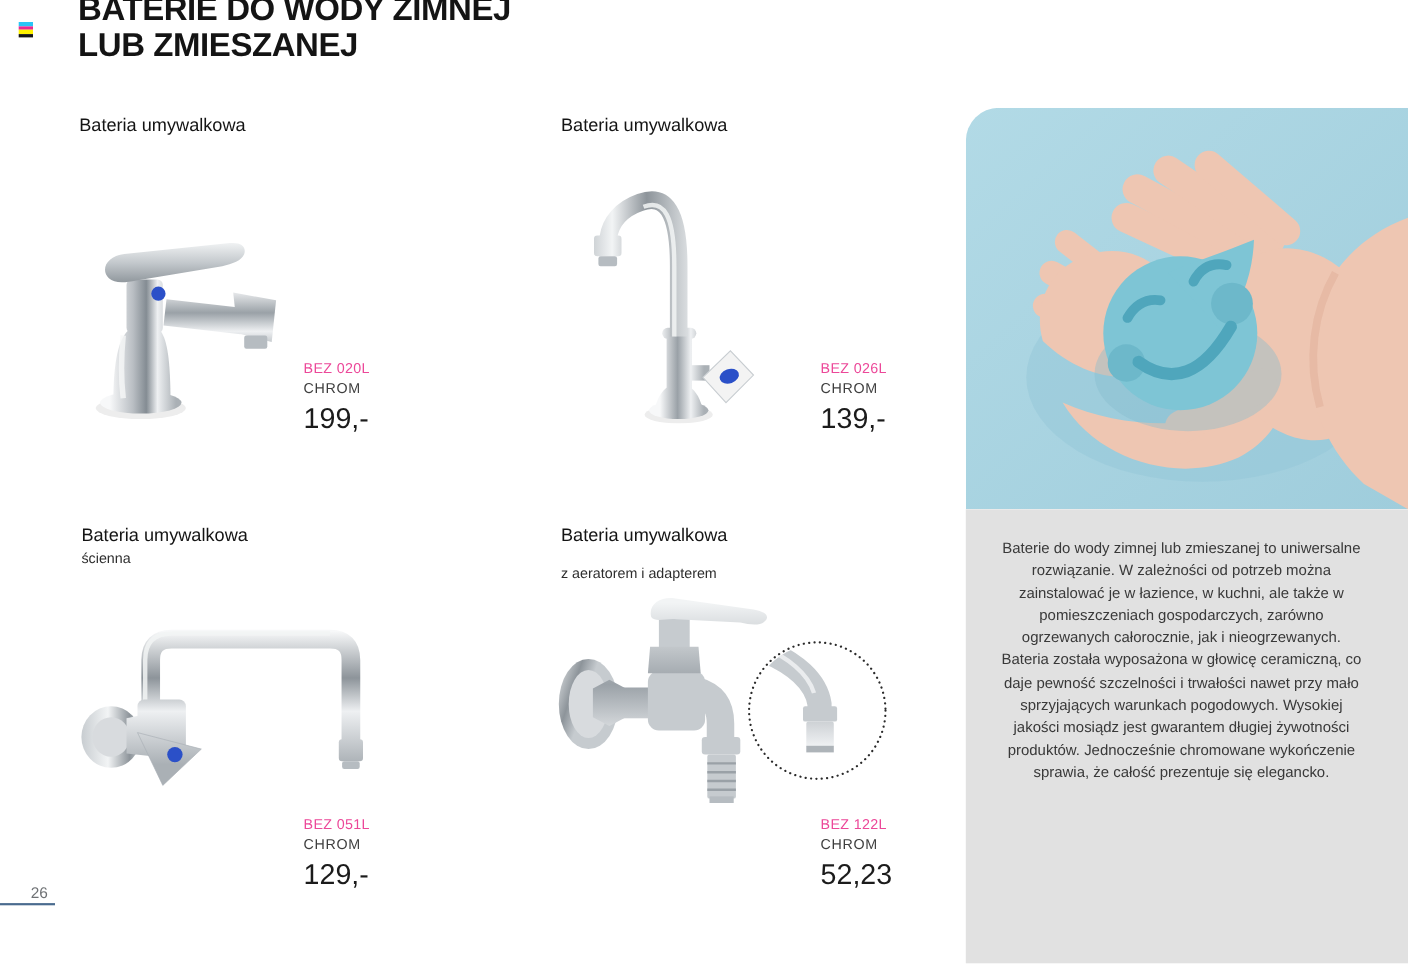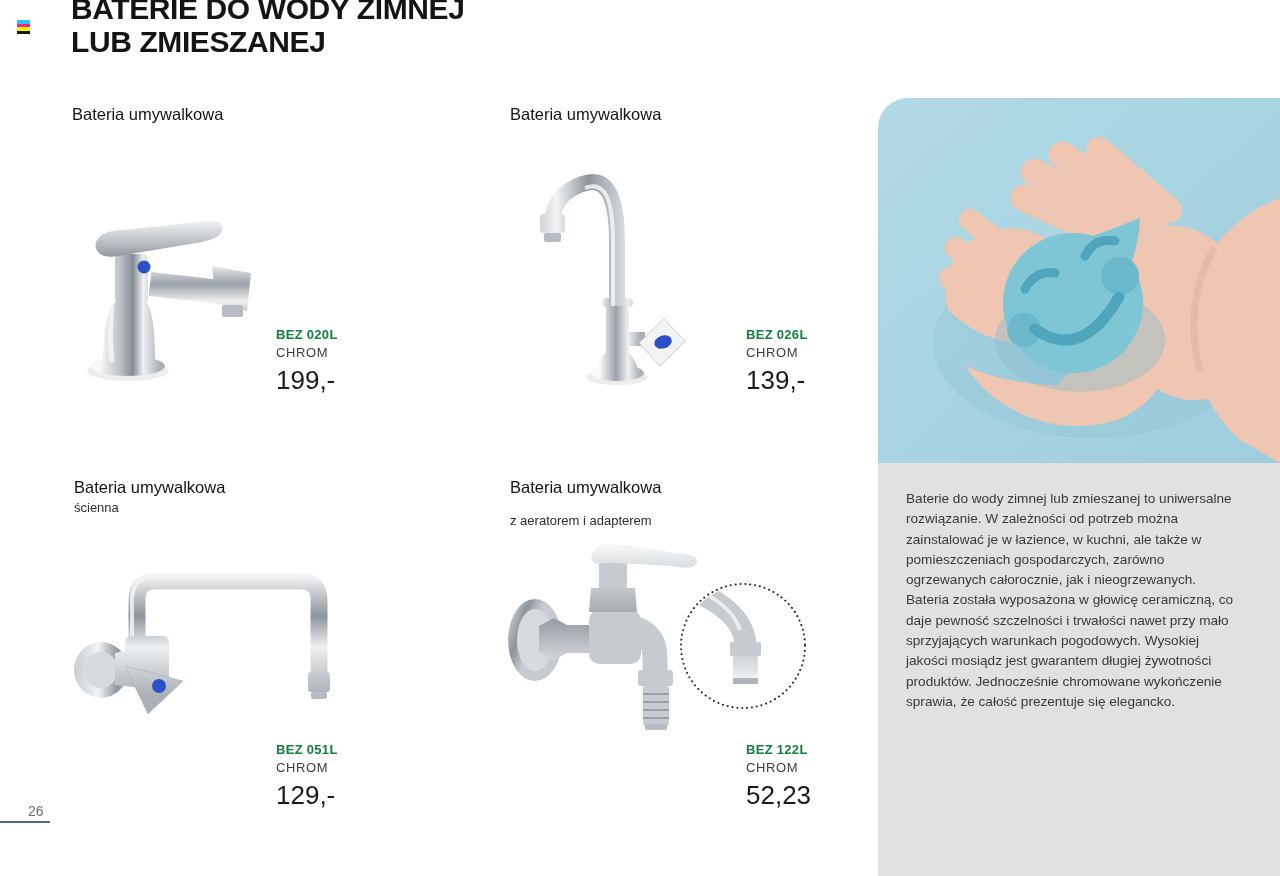--- a/index.html
+++ b/index.html
@@ -17,30 +17,30 @@
   
   .page-title { left:71px; top:-8px; font-size:30px; line-height:33px;
                 font-weight:800; letter-spacing:-0.4px; color:#141414;
                 text-transform:uppercase; }
 
   
   .ph { font-size:16.5px; font-weight:400; color:#141414; letter-spacing:0; }
   .sub { font-size:13px; color:#2d2d2d; }
 
   
-  .pb .code  { font-size:13px; font-weight:700; letter-spacing:.3px; color:#15803d; }
+  .pb .code  { font-size:13px; font-weight:400; letter-spacing:.3px; color:#ec4899; }
   .pb .finish{ font-size:13px; color:#3e3e3e; margin-top:3px; letter-spacing:.6px; }
   .pb .price { font-size:26px; color:#1b1b1b; margin-top:5px; font-weight:400; }
 
   
   .photo-panel { left:878px; top:98px; width:402px; height:365px;
                  border-radius:30px 0 0 0; overflow:hidden; }
   .gray-panel  { left:878px; top:463px; width:402px; height:413px; background:#e1e1e1; }
   .desc { position:absolute; left:28px; top:26px; width:336px;
-          font-size:13.6px; line-height:20.3px; color:#393939; }
+          font-size:13.6px; line-height:20.3px; color:#393939;text-align:center; }
 
   
   .page-num  { left:28px; top:803px; font-size:14px; color:#6e7174; }
   .page-rule { left:0; top:821px; width:50px; height:2px; background:#4a6b8e; }
 
   svg { display:block; }
 </style>
 </head>
 <body>
 

